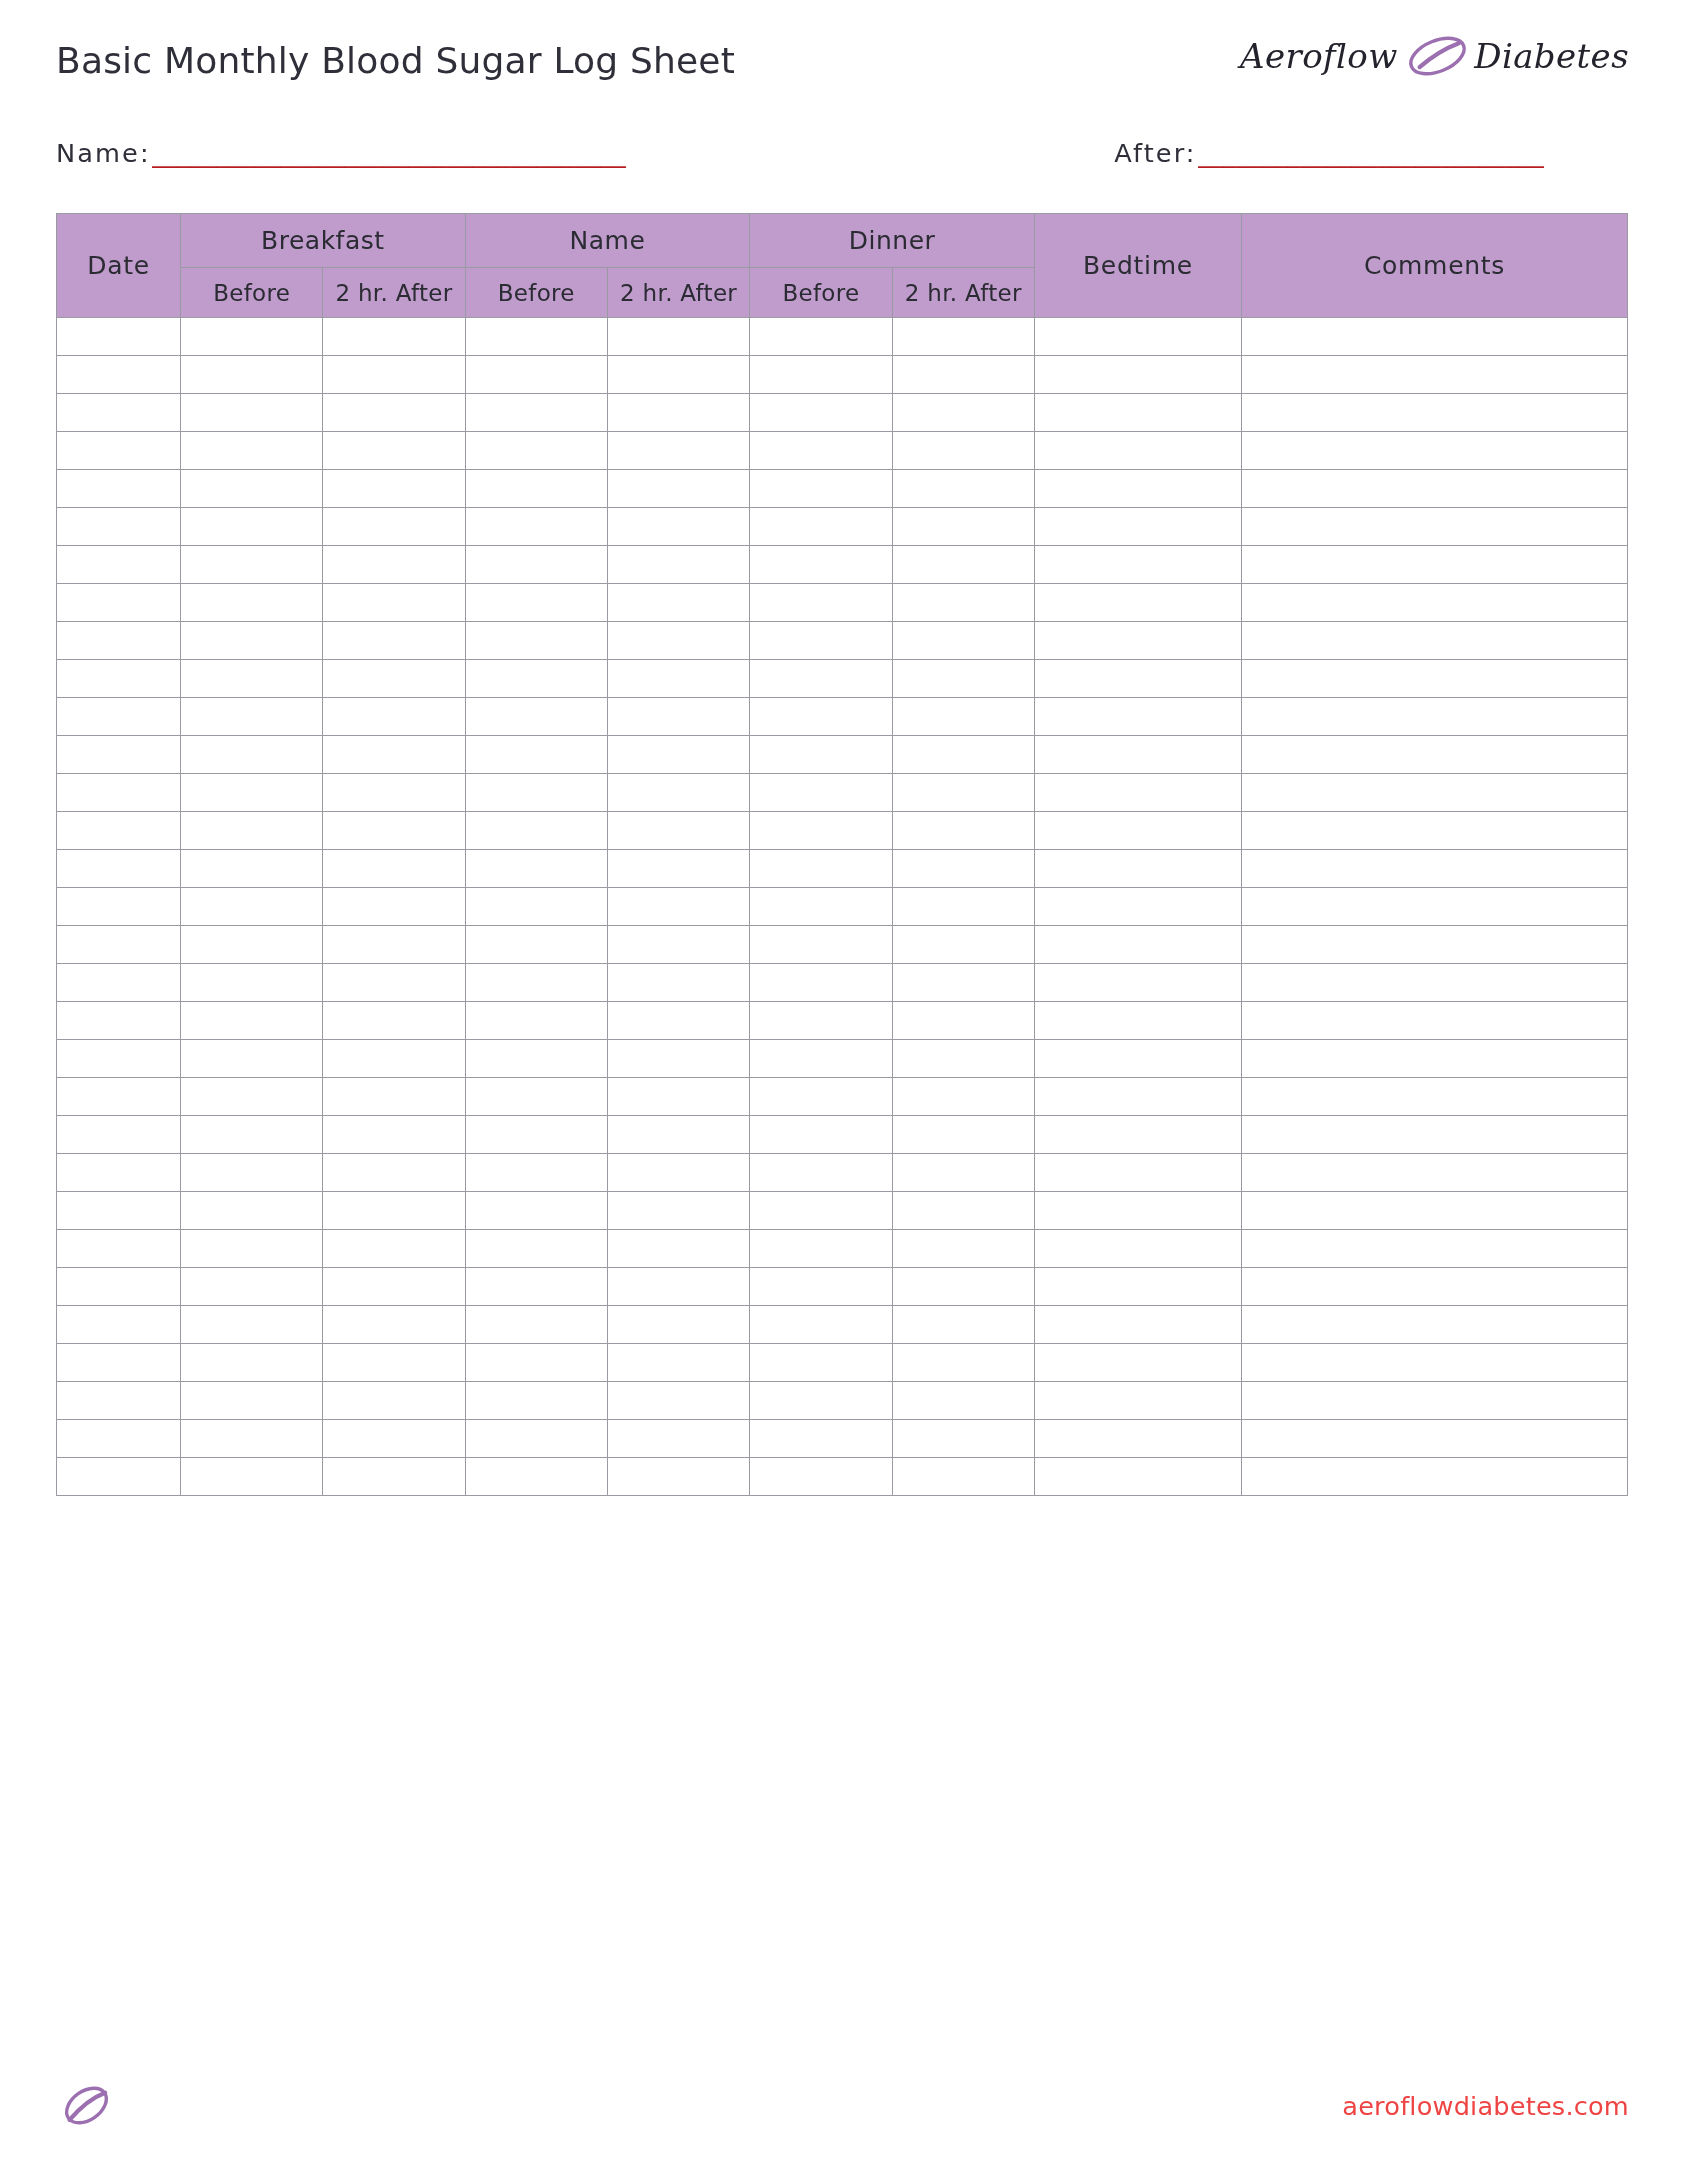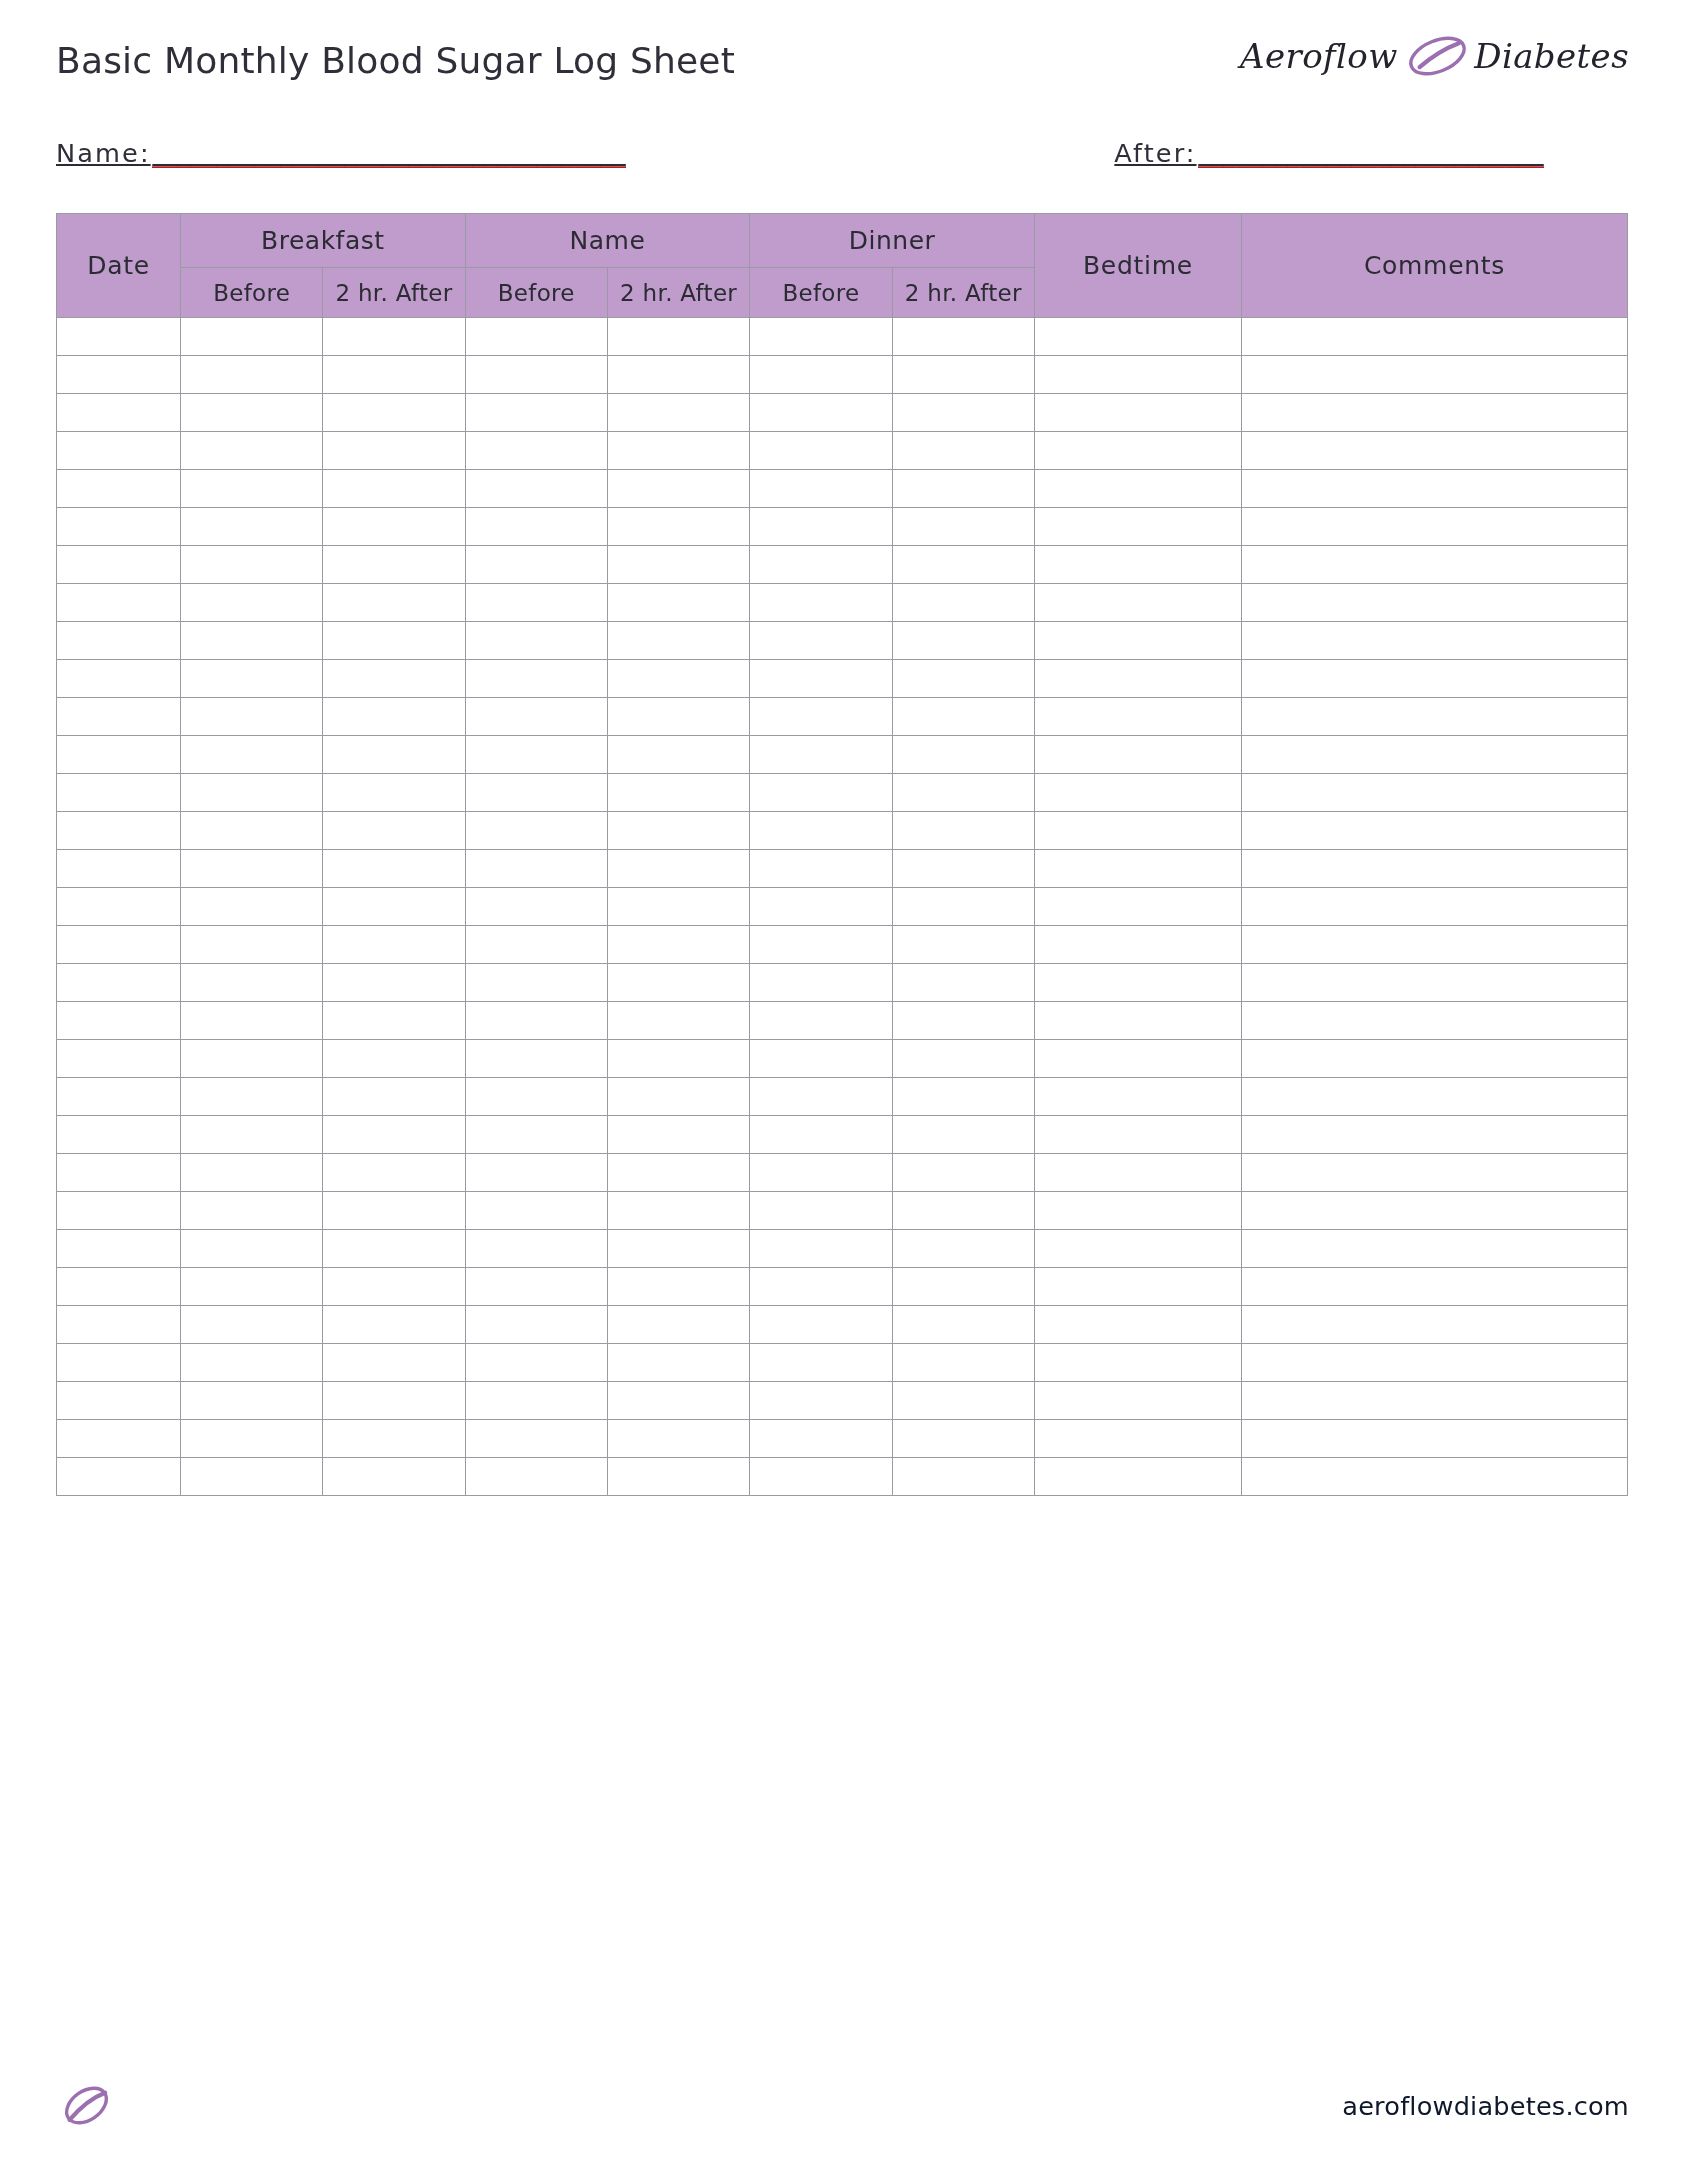--- a/index.html
+++ b/index.html
@@ -60,21 +60,20 @@
     display: inline-block;
   }
   .brand-mark svg { display:block; }
 
   
   .fields-row {
     display: flex;
     align-items: baseline;
     margin-top: 34px;
     height: 48px;
-    text-decoration: underline;
   }
   .field {
     display: flex;
     align-items: baseline;
     font-size: 25.6px;
     letter-spacing: 1.9px;
     color: #2f2f3a;
   }
   .field-label { font-size: 25.6px; letter-spacing: 2.1px; }
   .field-line {
@@ -138,21 +137,21 @@
     left: 56px;
     right: 56px;
     bottom: 49px;
     display: flex;
     align-items: center;
     justify-content: space-between;
   }
   .footer-mark { width: 61px; height: 53px; }
   .footer-url {
     font-size: 25.6px;
-    color: #0f172a;
+    color: #ef4444;
     letter-spacing: 0.2px;
   }
 </style>
 </head>
 <body>
 
 <div class="page">
 
   <div class="header-row">
     <div class="doc-title">Basic Monthly Blood Sugar Log Sheet</div>

